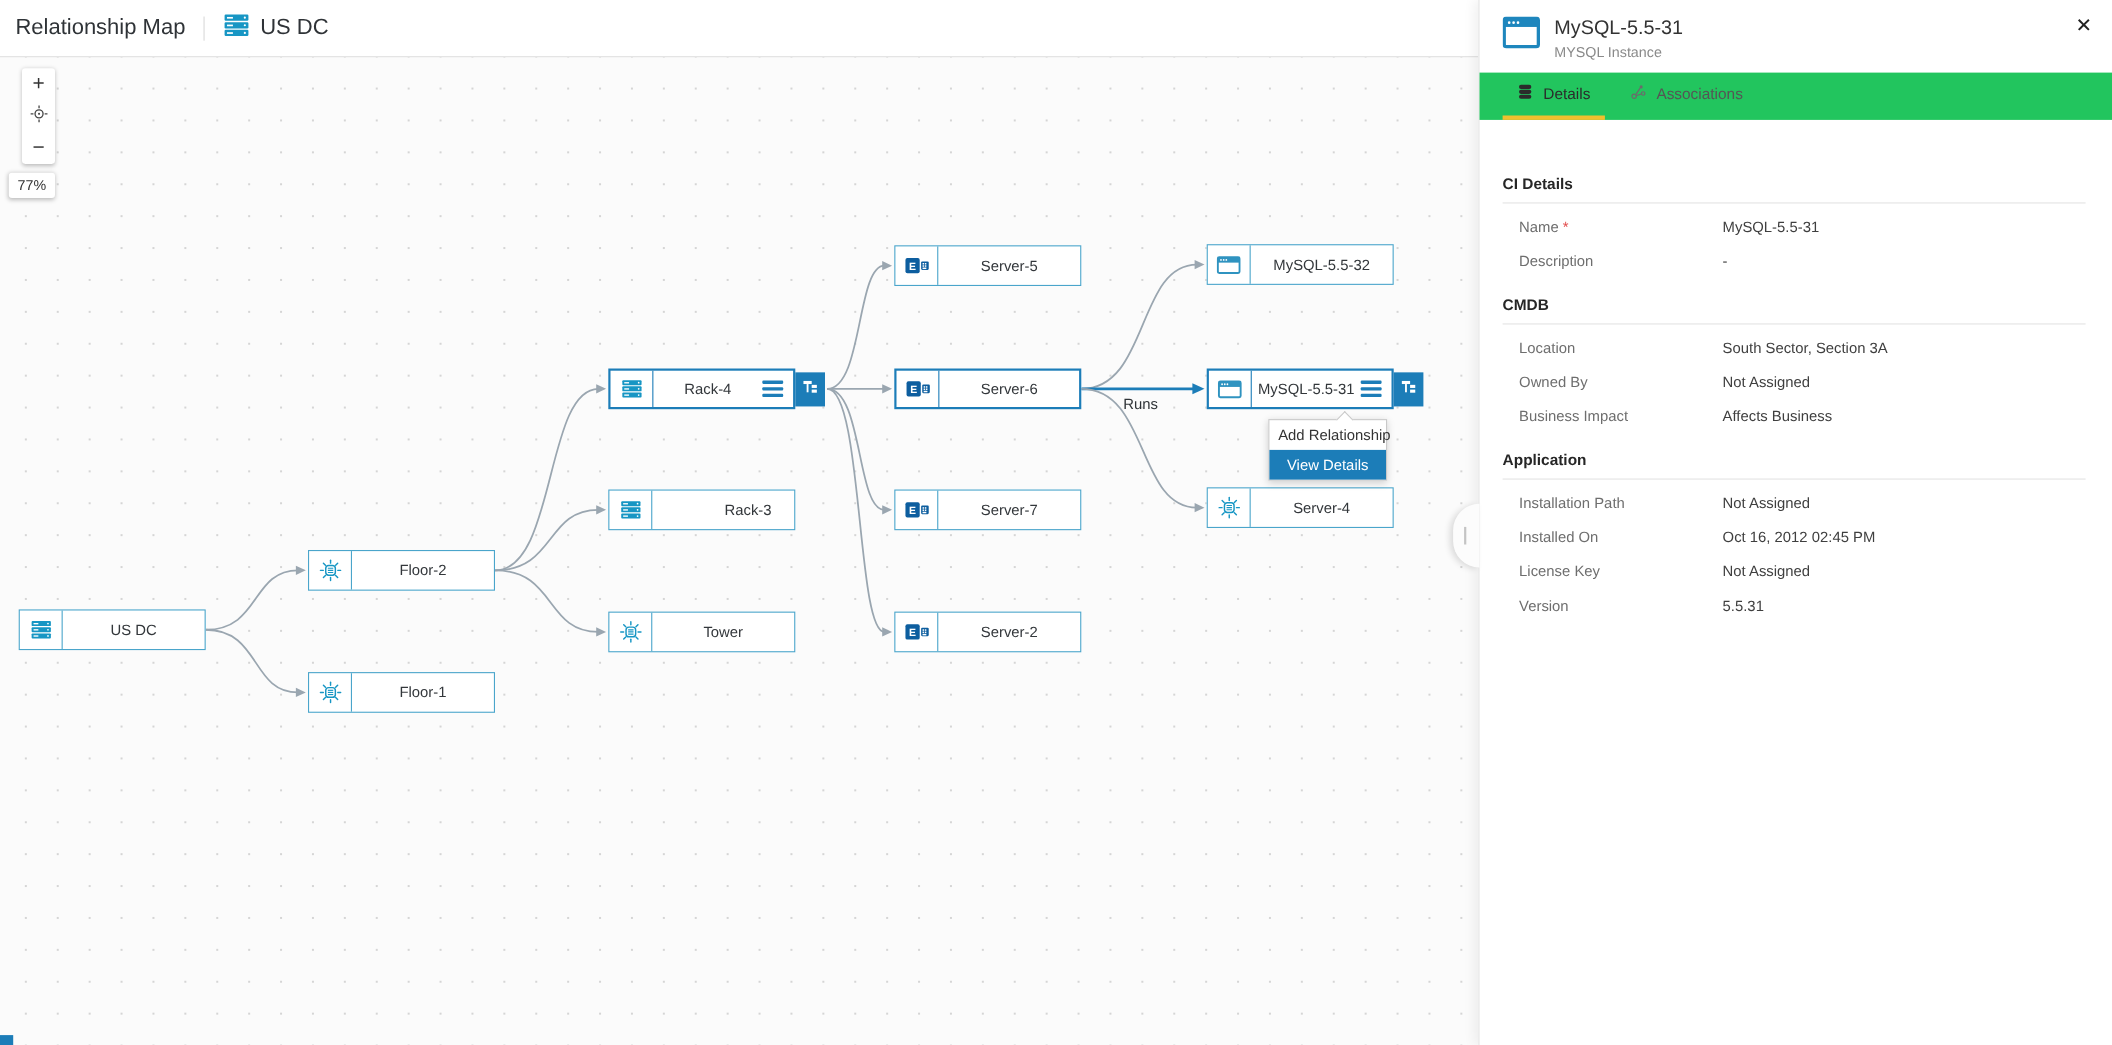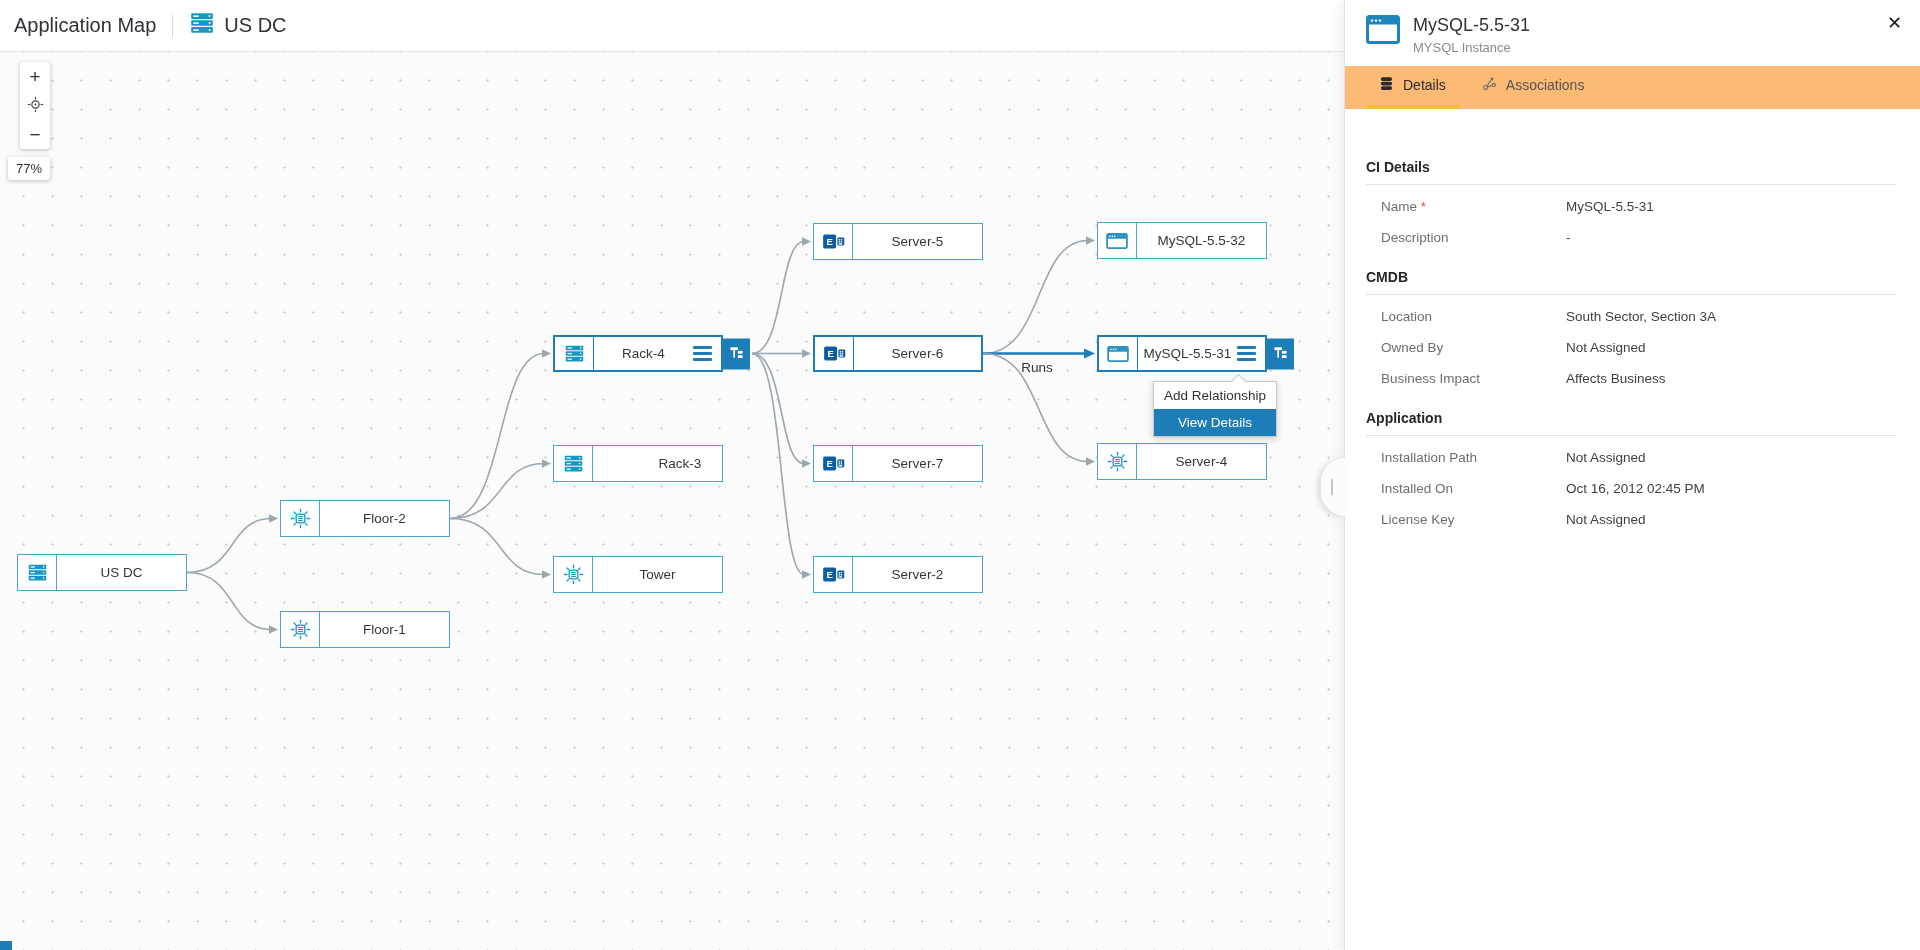--- a/index.html
+++ b/index.html
@@ -35,38 +35,38 @@
   .node.selected { border:2px solid #1c7db8; }
   .n-icon { width:39px; flex:none; border-right:1px solid #4aa5cb; display:flex; align-items:center; justify-content:center; }
   .node.selected .n-icon { border-right-color:#1c7db8; }
   .n-label { flex:1; display:flex; align-items:center; justify-content:center; font-size:13.5px; color:#33373b; white-space:nowrap; }
   .n-menu { width:28px; flex:none; display:flex; flex-direction:column; justify-content:center; gap:3px; padding-right:9px; cursor:pointer; }
   .n-menu i { display:block; height:3px; background:#1c7db8; border-radius:1px; }
   .n-tree { position:absolute; left:calc(100% + 2px); top:50%; transform:translateY(-50%); width:27px; height:31px;
     background:#1c7db8; display:flex; align-items:center; justify-content:center; cursor:pointer; }
 
   
-  .context-menu { position:absolute; left:1153px; top:381px; width:124px; background:#fff;
+  .context-menu { position:absolute; left:1153px; top:381px; width:108px; background:#fff;
     border:1px solid #c9c9c9; box-shadow:0 2px 7px rgba(0,0,0,.18); z-index:6; }
   .context-menu::before { content:''; position:absolute; top:-6px; right:32px; width:10px; height:10px;
     background:#fff; border-left:1px solid #c9c9c9; border-top:1px solid #c9c9c9; transform:rotate(45deg); }
   .cm-item { font-size:13.5px; color:#333; padding:6px 8px; text-align:center; cursor:pointer; white-space:nowrap; }
   .cm-item.active { background:#1c7db8; color:#fff; }
 
   .corner-artifact { position:absolute; left:0; bottom:0; width:12px; height:9px; background:#1c7db8; z-index:3; }
 
   
   .panel { position:relative; width:576px; flex:none; height:100%; background:#fff;
     border-left:1px solid #e3e3e3; box-shadow:-4px 0 10px rgba(0,0,0,.06); z-index:7; }
   .panel-header { position:relative; padding:15px 20px 11px 21px; display:flex; gap:13px; align-items:flex-start; }
   .ph-title { font-size:18px; color:#333; line-height:1.15; }
   .ph-subtitle { font-size:13px; color:#8a8a8a; margin-top:4px; }
   .ph-close { position:absolute; right:18px; top:14px; background:none; border:none; font-size:18px;
     color:#222; cursor:pointer; line-height:1; }
-  .tab-bar { display:flex; align-items:stretch; background:#fdba74; height:43px; padding-left:21px; gap:10px; }
+  .tab-bar { display:flex; align-items:stretch; background:#22c55e; height:43px; padding-left:21px; gap:10px; }
   .tab { display:flex; align-items:center; gap:9px; padding:0 13px; font-size:14px; color:#555;
     border-bottom:4px solid transparent; cursor:pointer; }
   .tab.active { color:#2b2b2b; border-bottom-color:#f0c02e; }
   .panel-body { padding:38px 24px 0 21px; }
   .p-section { margin-bottom:16px; }
   .p-heading { font-size:14px; font-weight:bold; color:#262626; margin-top:12px; }
   .p-divider { height:1px; background:#e3e3e3; margin:9px 0 6px; }
   .p-row { display:flex; align-items:center; min-height:31px; padding-left:15px; }
   .p-label { width:185px; flex:none; font-size:13.5px; color:#6e6e6e; }
   .p-value { font-size:13.5px; color:#3f3f3f; }
@@ -75,21 +75,21 @@
     border-radius:30px 0 0 30px; box-shadow:-3px 1px 6px rgba(0,0,0,.13); cursor:pointer; z-index:8; }
   .panel-handle::after { content:''; position:absolute; left:10px; top:21px; width:2px; height:16px; background:#c4c4c4; }
 </style>
 </head>
 <body>
 
 <div class="app">
 
   <div class="canvas">
     <div class="canvas-header">
-      <span class="ch-title">Application Map</span>
+      <span class="ch-title">Relationship Map</span>
       <span class="ch-divider"></span>
       <span class="ch-crumb">
         <span id="crumb-icon"><svg viewBox="0 0 24 24" width="26" height="26">
               <g fill="#1796c4">
                 <rect x="2" y="3" width="20" height="5.2" rx="1"></rect>
                 <rect x="2" y="9.4" width="20" height="5.2" rx="1"></rect>
                 <rect x="2" y="15.8" width="20" height="5.2" rx="1"></rect>
               </g>
               <g fill="#fff">
                 <rect x="4" y="5" width="5" height="1.4"></rect>
@@ -503,17 +503,21 @@
             <div class="p-value">Not Assigned</div>
           </div>
           <div class="p-row">
             <div class="p-label">Installed On</div>
             <div class="p-value">Oct 16, 2012 02:45 PM</div>
           </div>
           <div class="p-row">
             <div class="p-label">License Key</div>
             <div class="p-value">Not Assigned</div>
           </div>
+          <div class="p-row">
+            <div class="p-label">Version</div>
+            <div class="p-value">5.5.31</div>
+          </div>
         </section>
       </div>
   </aside>
 
 </div>
 
 </body></html>

